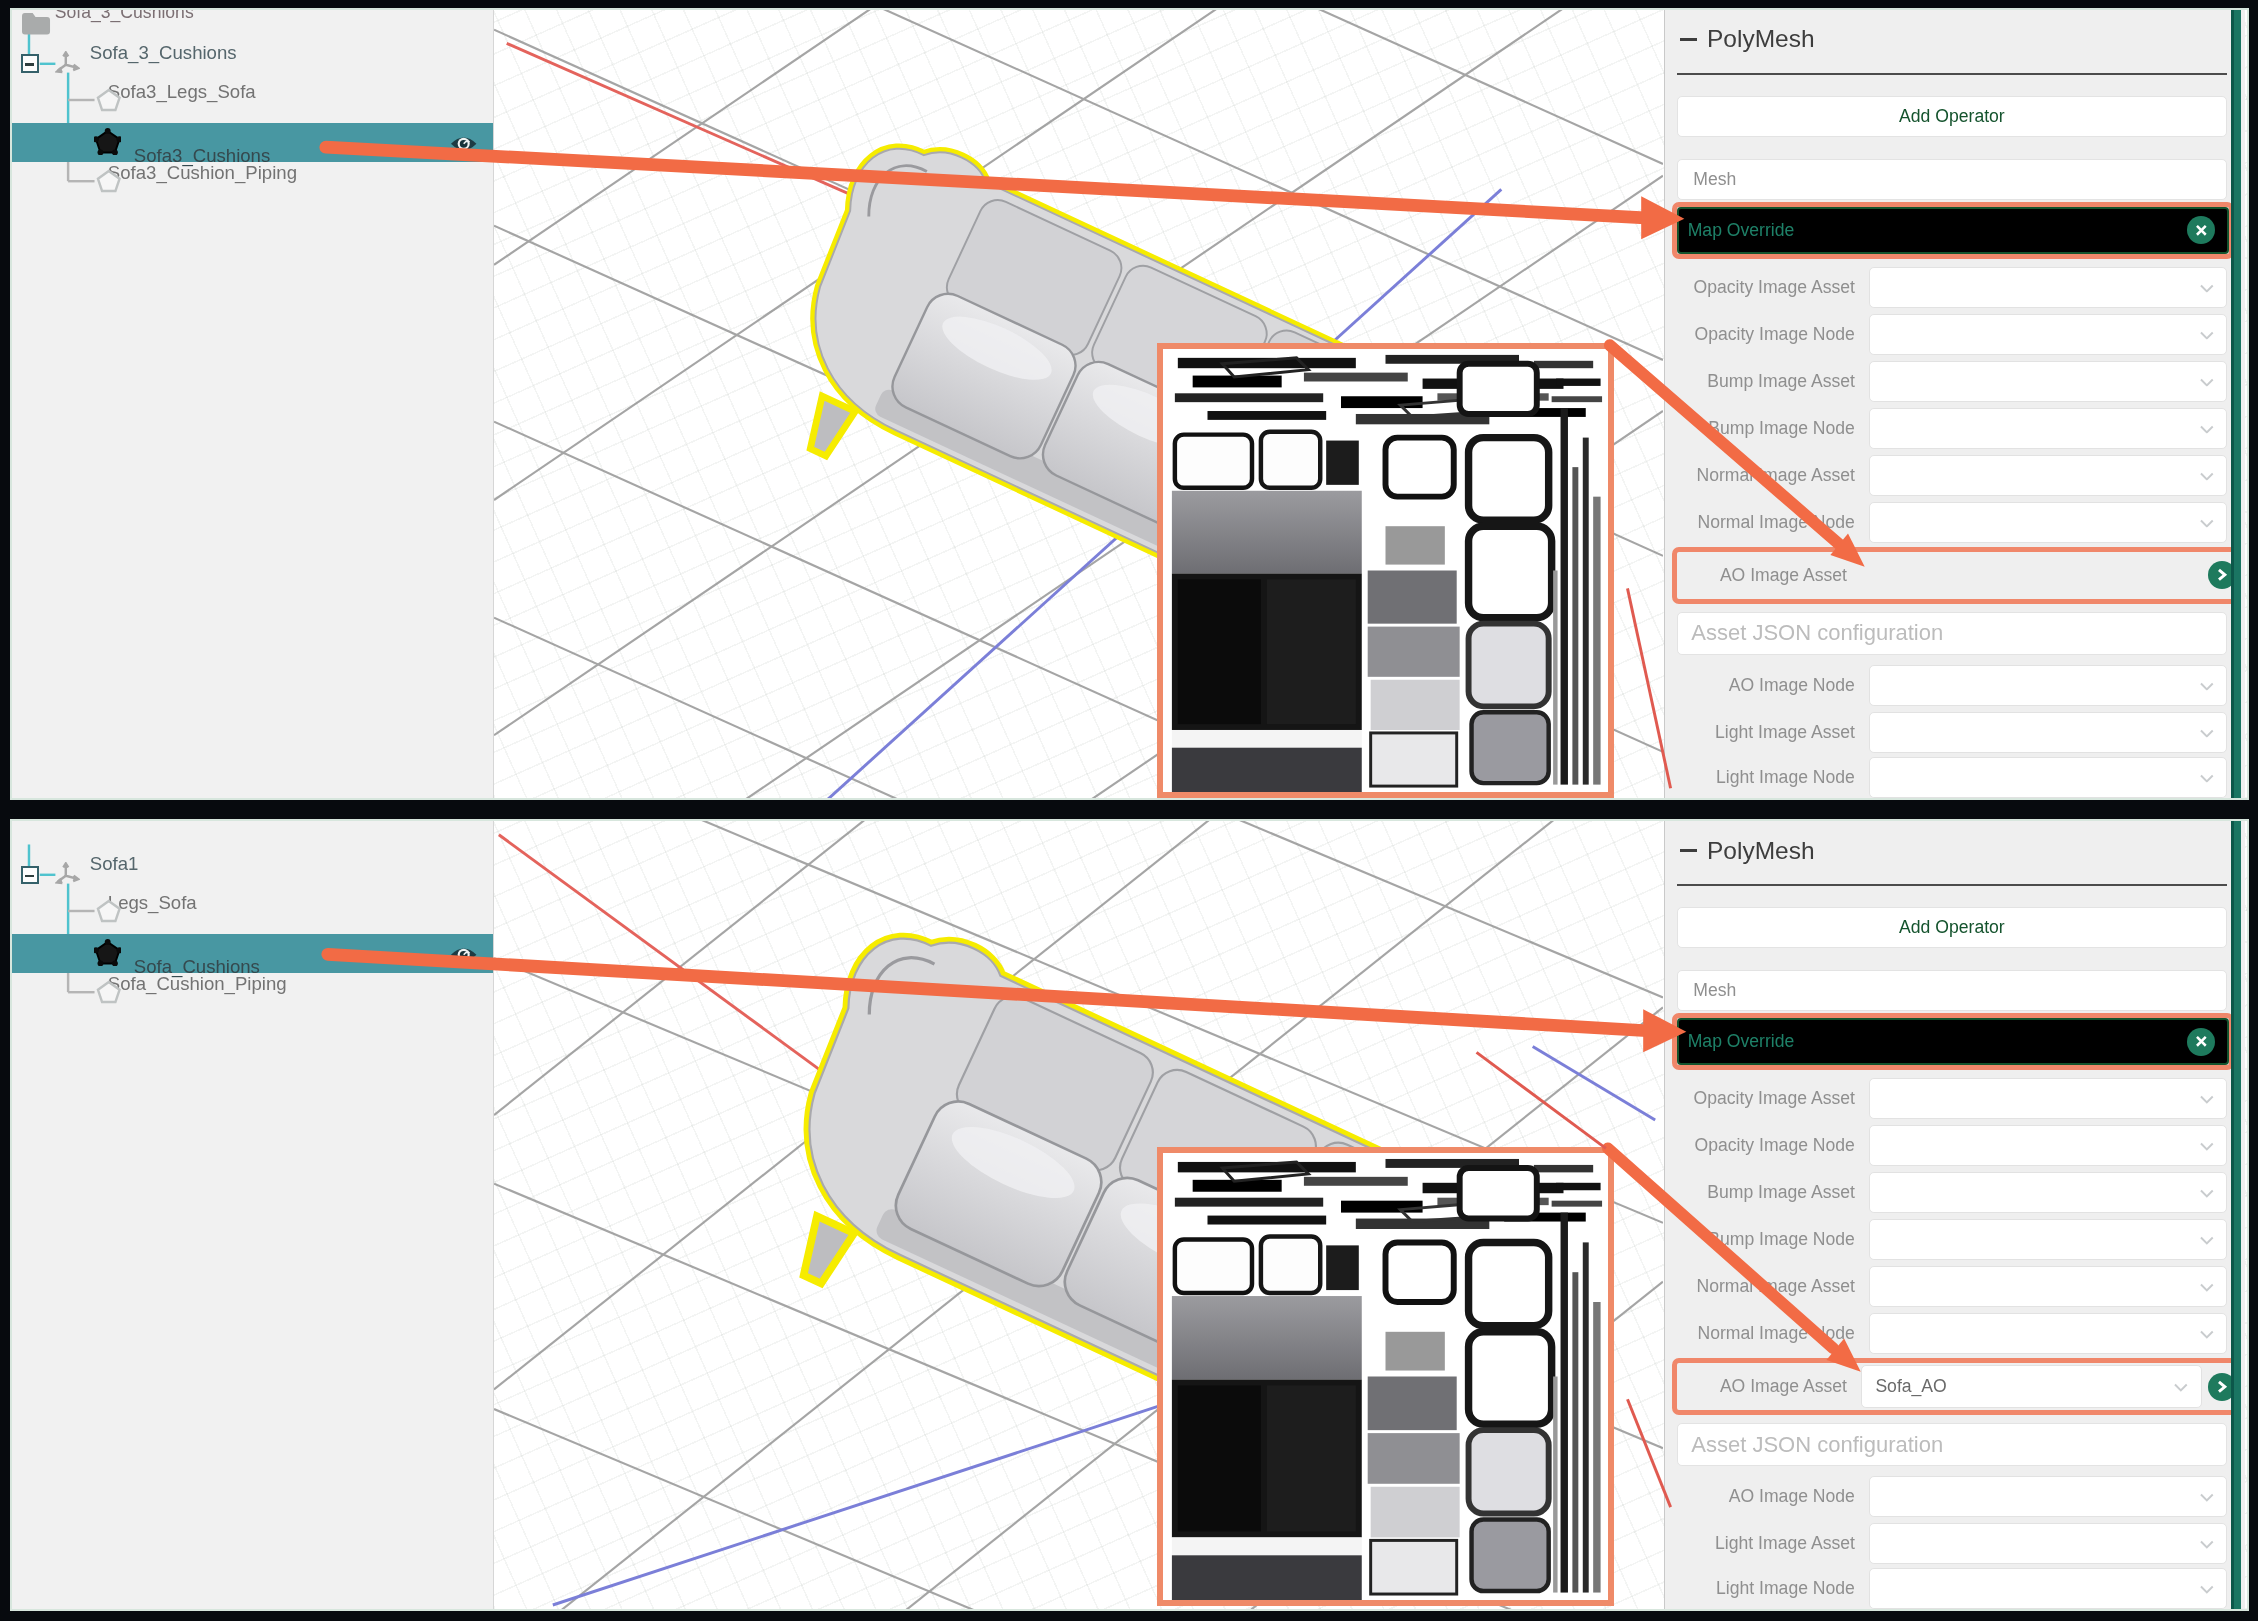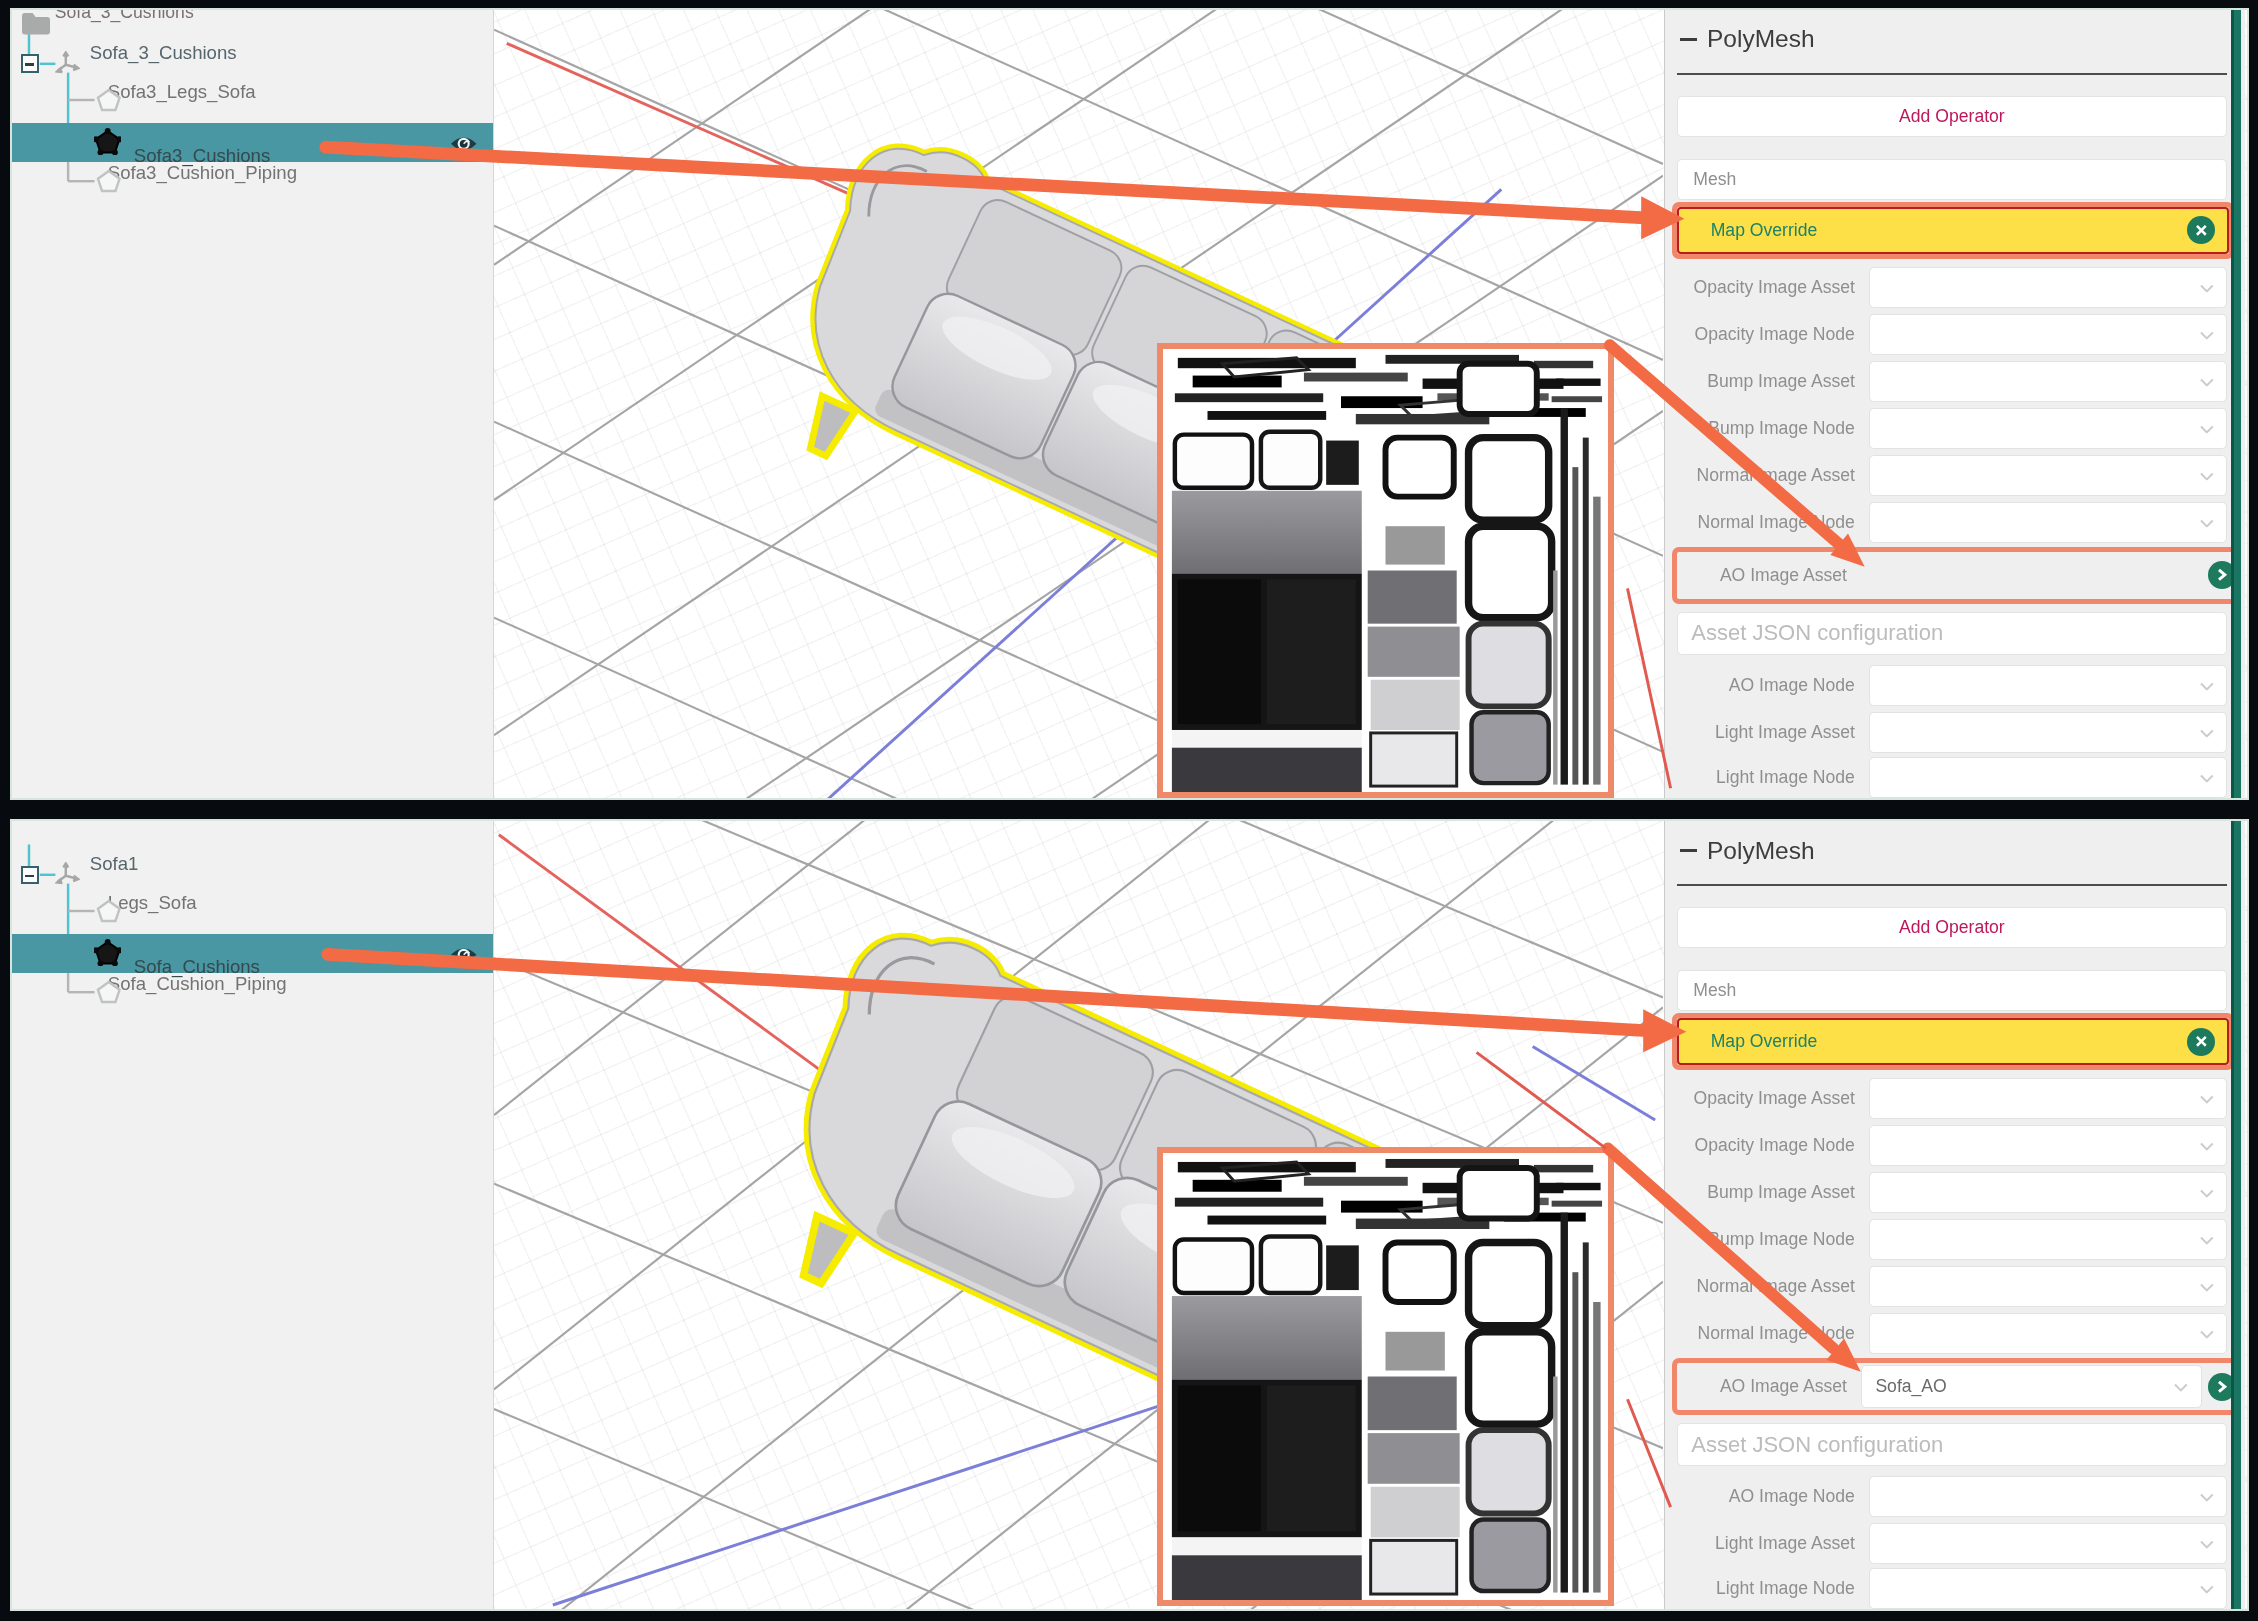--- a/index.html
+++ b/index.html
@@ -51,26 +51,26 @@
 
   
   .props { position:absolute; left:1652px; top:0; width:581px; height:100%;
            background:#efefef; border-left:1px solid #c9c9c9; z-index:10; }
   .p-head { position:absolute; left:15.7px; top:15.7px; display:flex; align-items:center; gap:9.8px;
             font-size:24.5px; color:#3d3d3d; }
   .minus-ic { width:16.7px; height:2.9px; background:#3d3d3d; display:inline-block; }
   .p-div { position:absolute; left:11.8px; right:17.6px; top:63px; height:2px; background:#4c4c4c; }
   .ctl { position:absolute; left:11.8px; right:17.6px; border-radius:4.9px; background:#fff;
          border:1px solid #e3e3e3; display:flex; align-items:center; font-size:17.6px; }
-  .btn-addop { top:86px; height:41px; justify-content:center; color:#be185d; cursor:pointer; }
+  .btn-addop { top:86px; height:41px; justify-content:center; color:#14532d; cursor:pointer; }
   .box-mesh  { top:149px; height:41px; padding-left:15.7px; color:#8f8f8f; }
   .mo-wrap { position:absolute; left:6.9px; right:10.8px; top:192px; height:57px;
              border:5.9px solid #f0876a; border-radius:6.9px; }
-  .mo-box { width:100%; height:100%; background:#fde047; border:2px solid #b91c1c; border-radius:3.9px;
-            display:flex; align-items:center; padding-left:32px; color:#1e8168; font-size:17.6px; position:relative; }
+  .mo-box { width:100%; height:100%; background:#000000; border:2px solid #14532d; border-radius:3.9px;
+            display:flex; align-items:center; padding-left:9px; color:#1e8168; font-size:17.6px; position:relative; }
   .circle { width:28px; height:28px; border-radius:50%; background:#1e7a5d;
             display:flex; align-items:center; justify-content:center; flex:0 0 auto; }
   .mo-box .circle { position:absolute; right:11.8px; top:50%; transform:translateY(-50%); }
   .prow { position:absolute; left:11.8px; right:17.6px; height:41px; display:flex; align-items:center; }
   .plabel { width:192px; text-align:right; padding-right:13.7px; color:#8f8f8f; font-size:17.6px; white-space:nowrap; }
   .psel { flex:1; height:41px; background:#fff; border:1px solid #e2e2e2; border-radius:4.9px;
           position:relative; display:flex; align-items:center; padding-left:13.7px; color:#6a6a6a; font-size:17.6px; }
   .chev { position:absolute; right:11.8px; top:50%; transform:translateY(-50%); }
   .pr1{top:257px}.pr2{top:304px}.pr3{top:351px}.pr4{top:398px}.pr5{top:445px}.pr6{top:492px}
   .ao-wrap { position:absolute; left:6.9px; right:4.9px; top:537px; height:57px;

